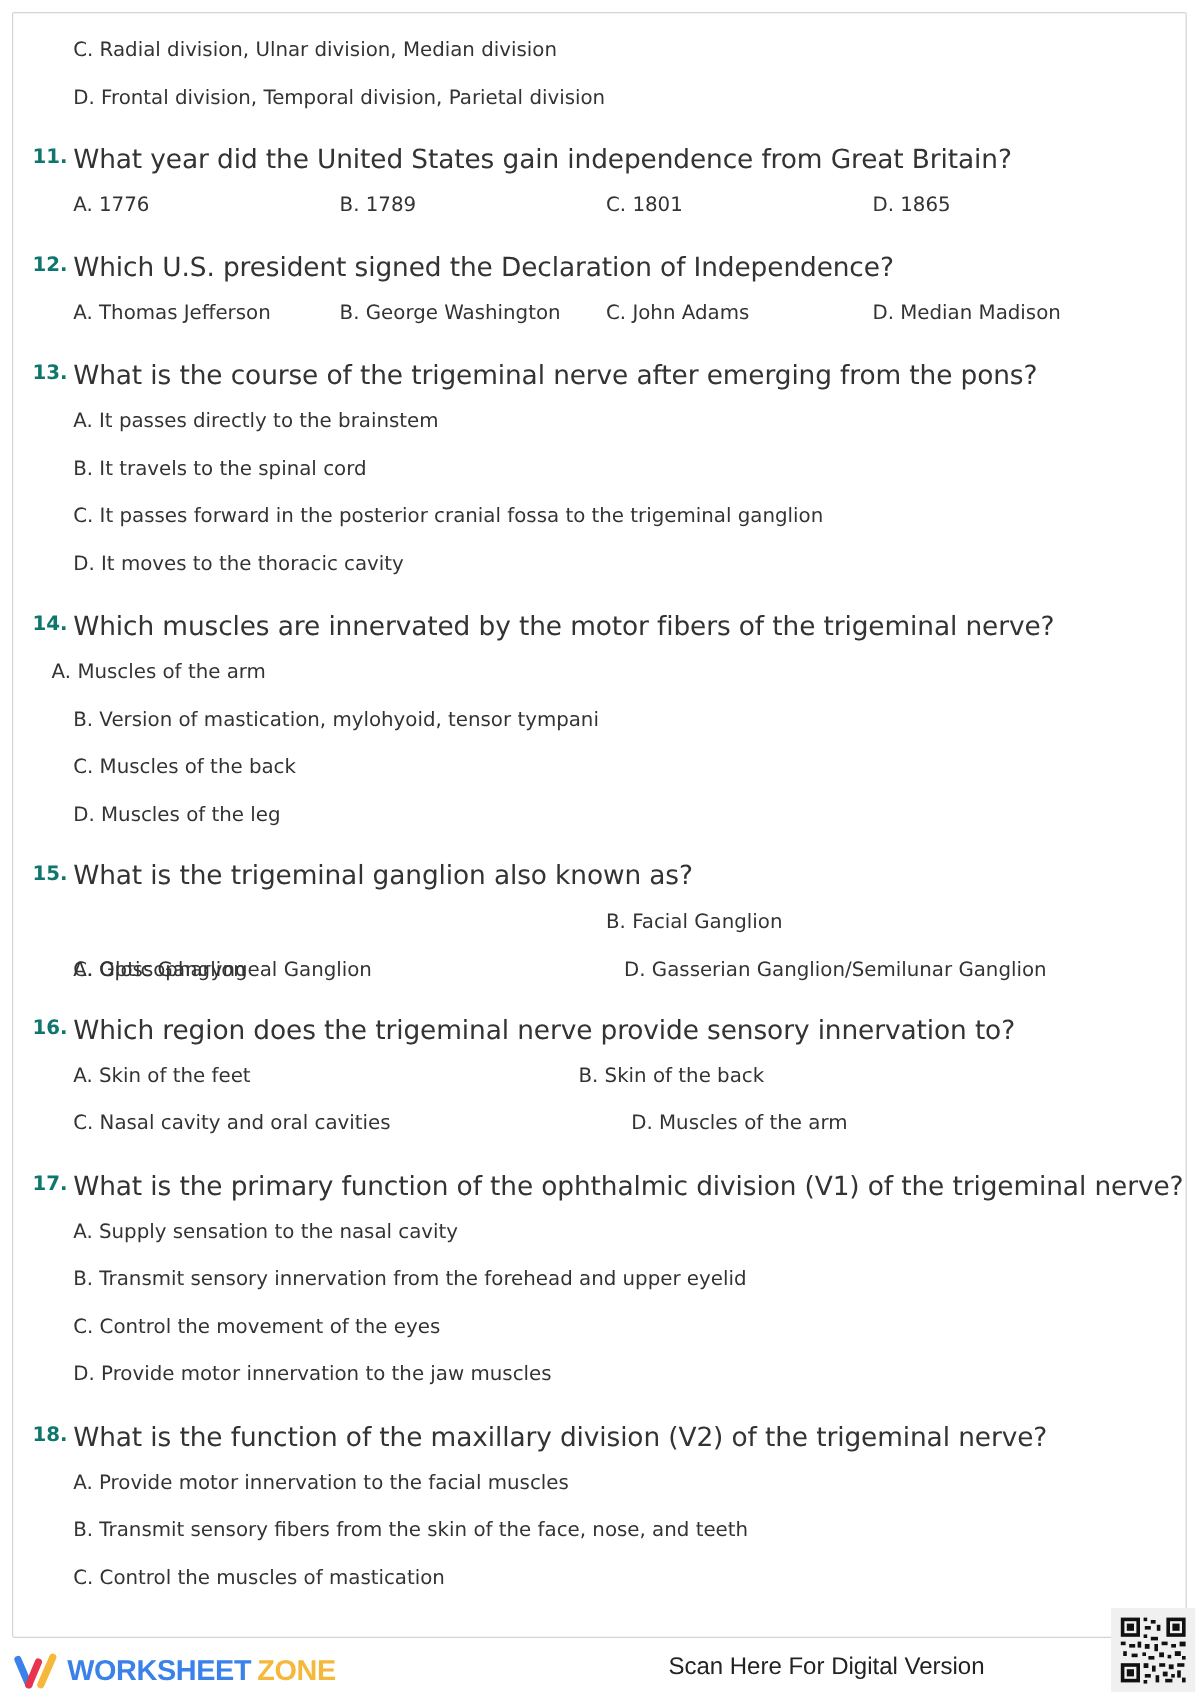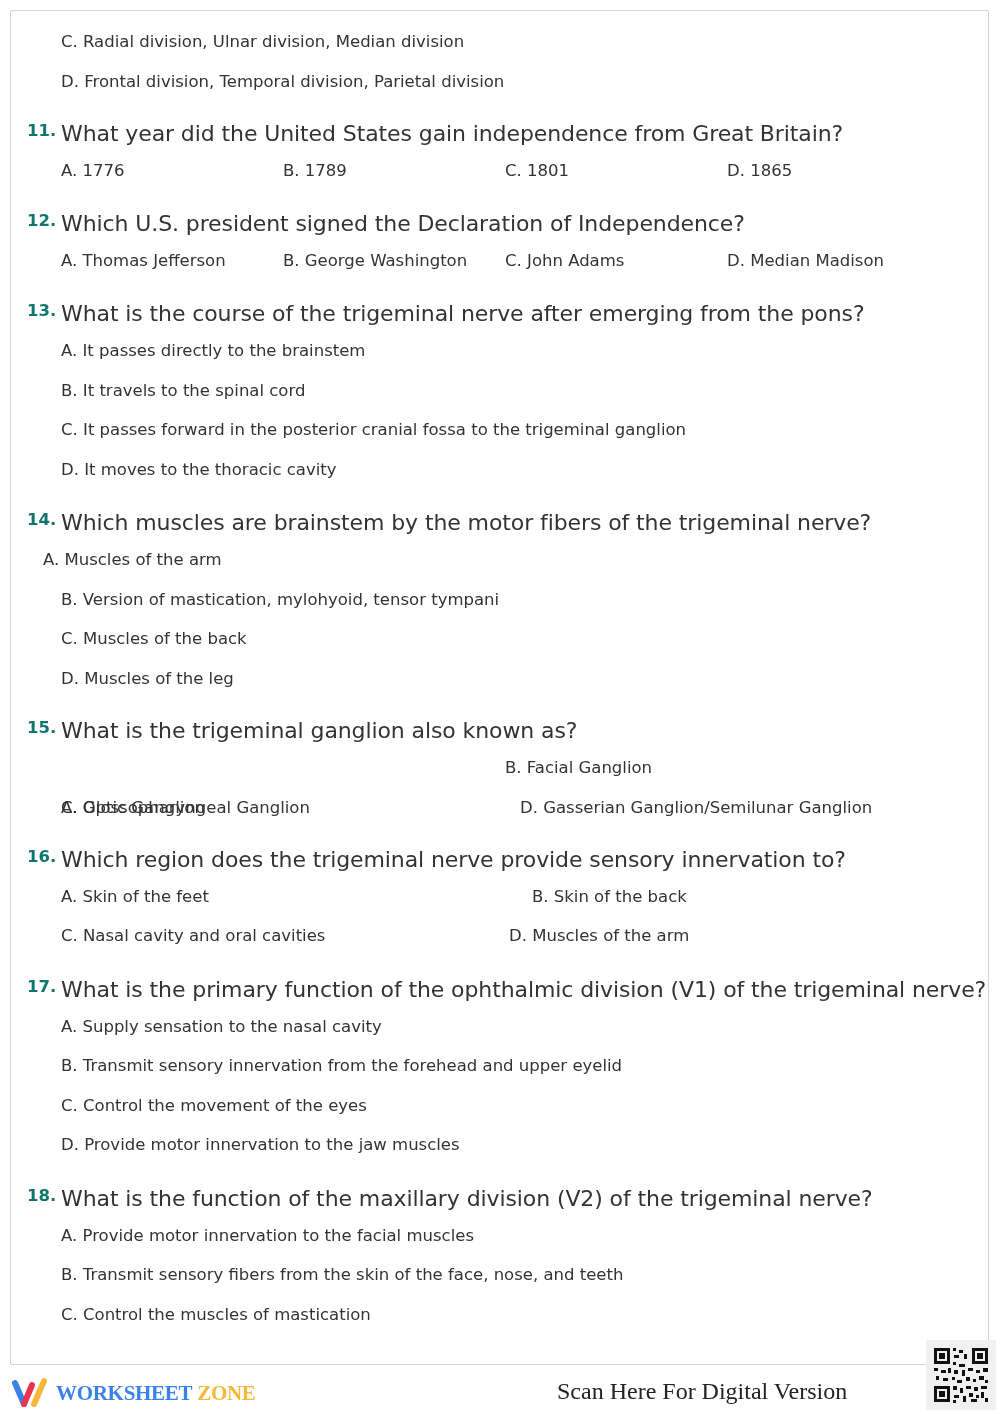--- a/index.html
+++ b/index.html
@@ -4,24 +4,24 @@
 <style>
   html, body { margin:0; padding:0; background:#ffffff; }
   body { width:1000px; height:1414px; position:relative; overflow:hidden;
          font-family:"DejaVu Sans", sans-serif; color:#333333; }
   .frame { position:absolute; left:10px; top:10px; width:979px; height:1355px;
            border:1px solid #d4d4d4; border-radius:2px; box-sizing:border-box; }
   .line { position:absolute; font-size:22px; white-space:nowrap; color:#333; letter-spacing:-0.1px; }
   .qnum { position:absolute; font-size:16.5px; font-weight:bold; color:#0f766e; }
   .opt { position:absolute; font-size:16.5px; white-space:nowrap; color:#333; }
   .footer-logo { position:absolute; left:10px; top:1376px; height:34px; display:flex; align-items:center; }
-  .logo-text { font-family:Liberation Serif, serif; font-weight:bold; font-size:21px; letter-spacing:-0.3px; margin-left:6px; }
+  .logo-text { font-family:Liberation Sans, sans-serif; font-weight:bold; font-size:24px; letter-spacing:-0.3px; margin-left:6px; }
   .logo-a { color:#3a82ea; }
   .logo-b { color:#f5b83a; }
-  .scan { position:absolute; left:557px; top:1378px; font-family:Liberation Serif, serif; font-size:24px; color:#222; }
+  .scan { position:absolute; left:557px; top:1378px; font-family:Liberation Sans, sans-serif; font-size:20px; color:#222; }
   .qr { position:absolute; left:926px; top:1340px; width:70px; height:70px; background:#f0f0f0; }
 </style>
 </head>
 <body>
 
 <div class="frame"></div>
 
 <div class="opt" style="left:61px;top:32px">C. Radial division, Ulnar division, Median division</div>
 <div class="opt" style="left:61px;top:72px">D. Frontal division, Temporal division, Parietal division</div>
 
@@ -40,39 +40,39 @@
 <div class="opt" style="left:727px;top:251px">D. Median Madison</div>
 
 <div class="qnum" style="left:27px;top:301px">13.</div>
 <div class="line" style="left:61px;top:301px">What is the course of the trigeminal nerve after emerging from the pons?</div>
 <div class="opt" style="left:61px;top:341px">A. It passes directly to the brainstem</div>
 <div class="opt" style="left:61px;top:381px">B. It travels to the spinal cord</div>
 <div class="opt" style="left:61px;top:420px">C. It passes forward in the posterior cranial fossa to the trigeminal ganglion</div>
 <div class="opt" style="left:61px;top:460px">D. It moves to the thoracic cavity</div>
 
 <div class="qnum" style="left:27px;top:510px">14.</div>
-<div class="line" style="left:61px;top:510px">Which muscles are brainstem by the motor fibers of the trigeminal nerve?</div>
+<div class="line" style="left:61px;top:510px">Which muscles are innervated by the motor fibers of the trigeminal nerve?</div>
 <div class="opt" style="left:43px;top:550px">A. Muscles of the arm</div>
 <div class="opt" style="left:61px;top:590px">B. Version of mastication, mylohyoid, tensor tympani</div>
 <div class="opt" style="left:61px;top:629px">C. Muscles of the back</div>
 <div class="opt" style="left:61px;top:669px">D. Muscles of the leg</div>
 
 <div class="qnum" style="left:27px;top:718px">15.</div>
 <div class="line" style="left:61px;top:718px">What is the trigeminal ganglion also known as?</div>
 <div class="opt" style="left:61px;top:798px">A. Optic Ganglion</div>
 <div class="opt" style="left:505px;top:758px">B. Facial Ganglion</div>
 <div class="opt" style="left:61px;top:798px">C. Glossopharyngeal Ganglion</div>
 <div class="opt" style="left:520px;top:798px">D. Gasserian Ganglion/Semilunar Ganglion</div>
 
 <div class="qnum" style="left:27px;top:847px">16.</div>
 <div class="line" style="left:61px;top:847px">Which region does the trigeminal nerve provide sensory innervation to?</div>
 <div class="opt" style="left:61px;top:887px">A. Skin of the feet</div>
-<div class="opt" style="left:532px;top:887px">B. Skin of the back</div>
+<div class="opt" style="left:482px;top:887px">B. Skin of the back</div>
 <div class="opt" style="left:61px;top:926px">C. Nasal cavity and oral cavities</div>
-<div class="opt" style="left:509px;top:926px">D. Muscles of the arm</div>
+<div class="opt" style="left:526px;top:926px">D. Muscles of the arm</div>
 
 <div class="qnum" style="left:27px;top:977px">17.</div>
 <div class="line" style="left:61px;top:977px">What is the primary function of the ophthalmic division (V1) of the trigeminal nerve?</div>
 <div class="opt" style="left:61px;top:1017px">A. Supply sensation to the nasal cavity</div>
 <div class="opt" style="left:61px;top:1056px">B. Transmit sensory innervation from the forehead and upper eyelid</div>
 <div class="opt" style="left:61px;top:1096px">C. Control the movement of the eyes</div>
 <div class="opt" style="left:61px;top:1135px">D. Provide motor innervation to the jaw muscles</div>
 
 <div class="qnum" style="left:27px;top:1186px">18.</div>
 <div class="line" style="left:61px;top:1186px">What is the function of the maxillary division (V2) of the trigeminal nerve?</div>

